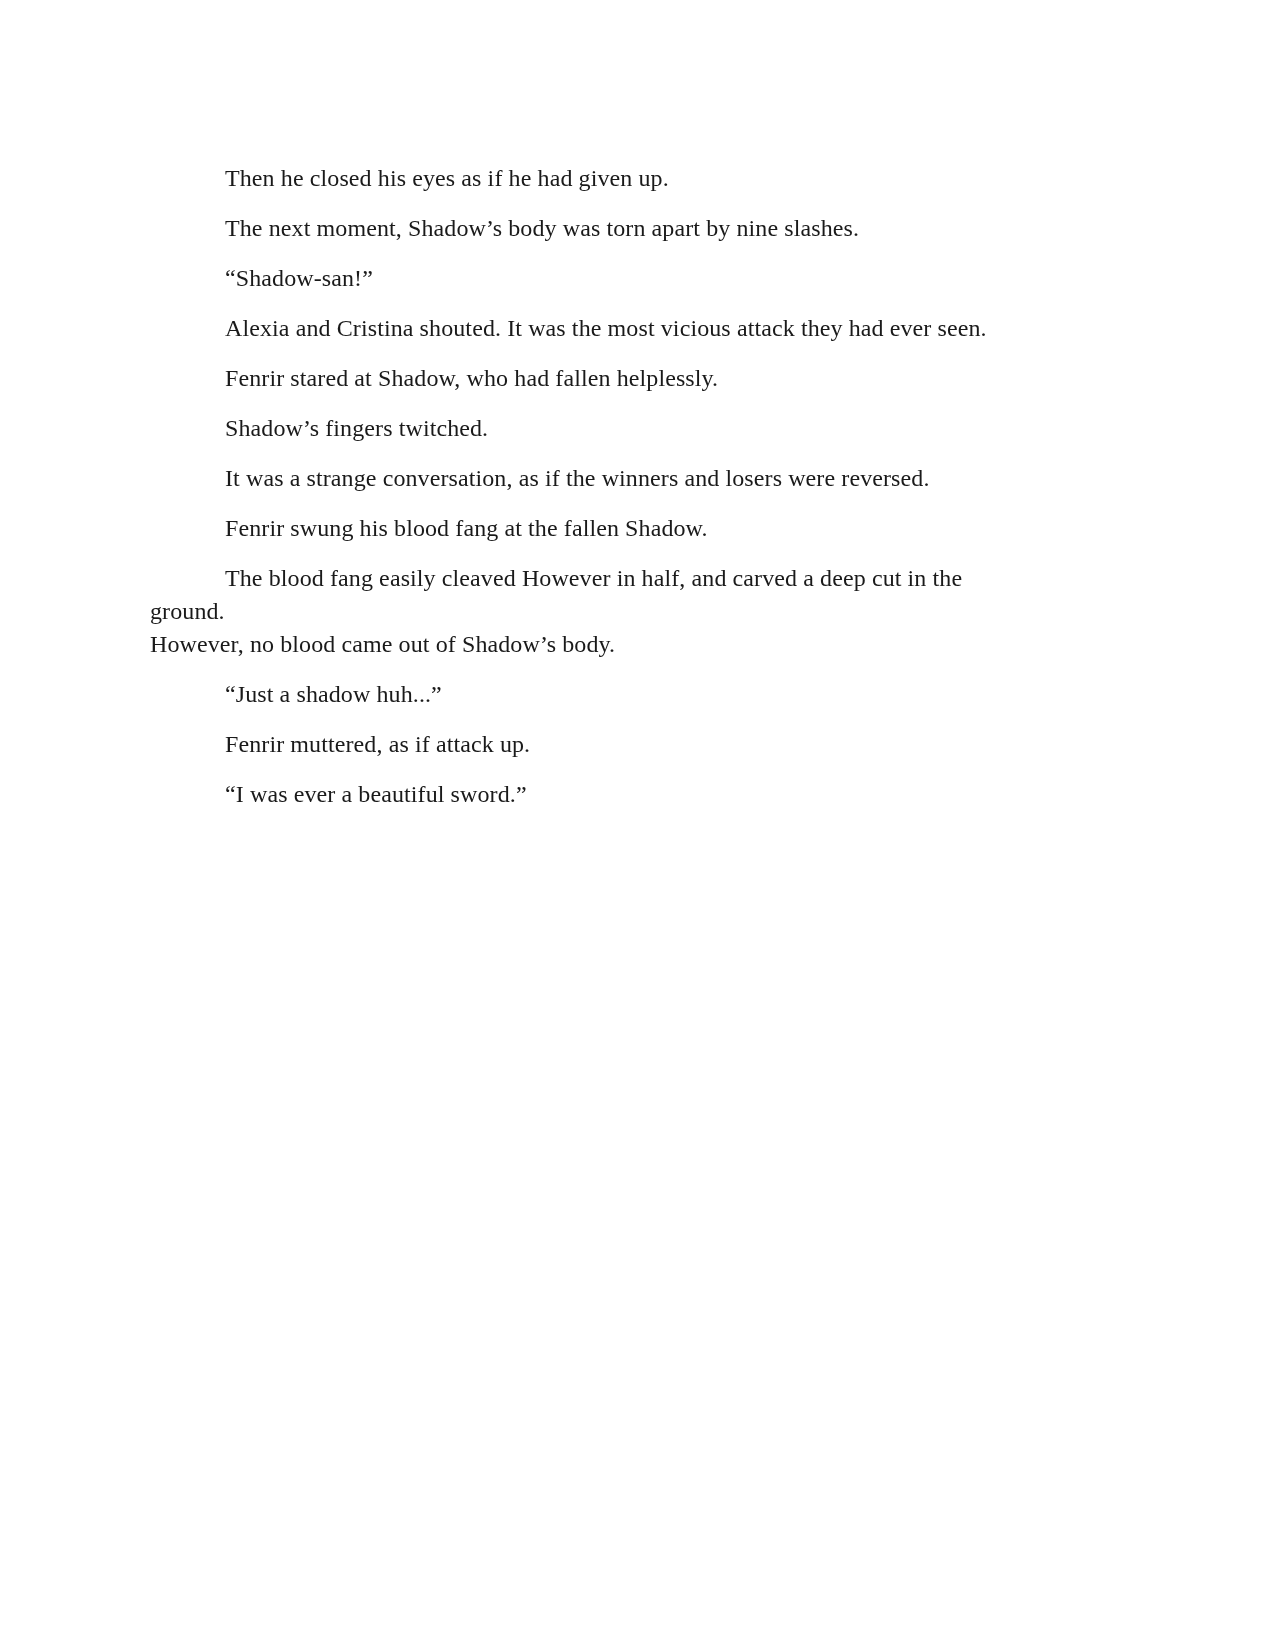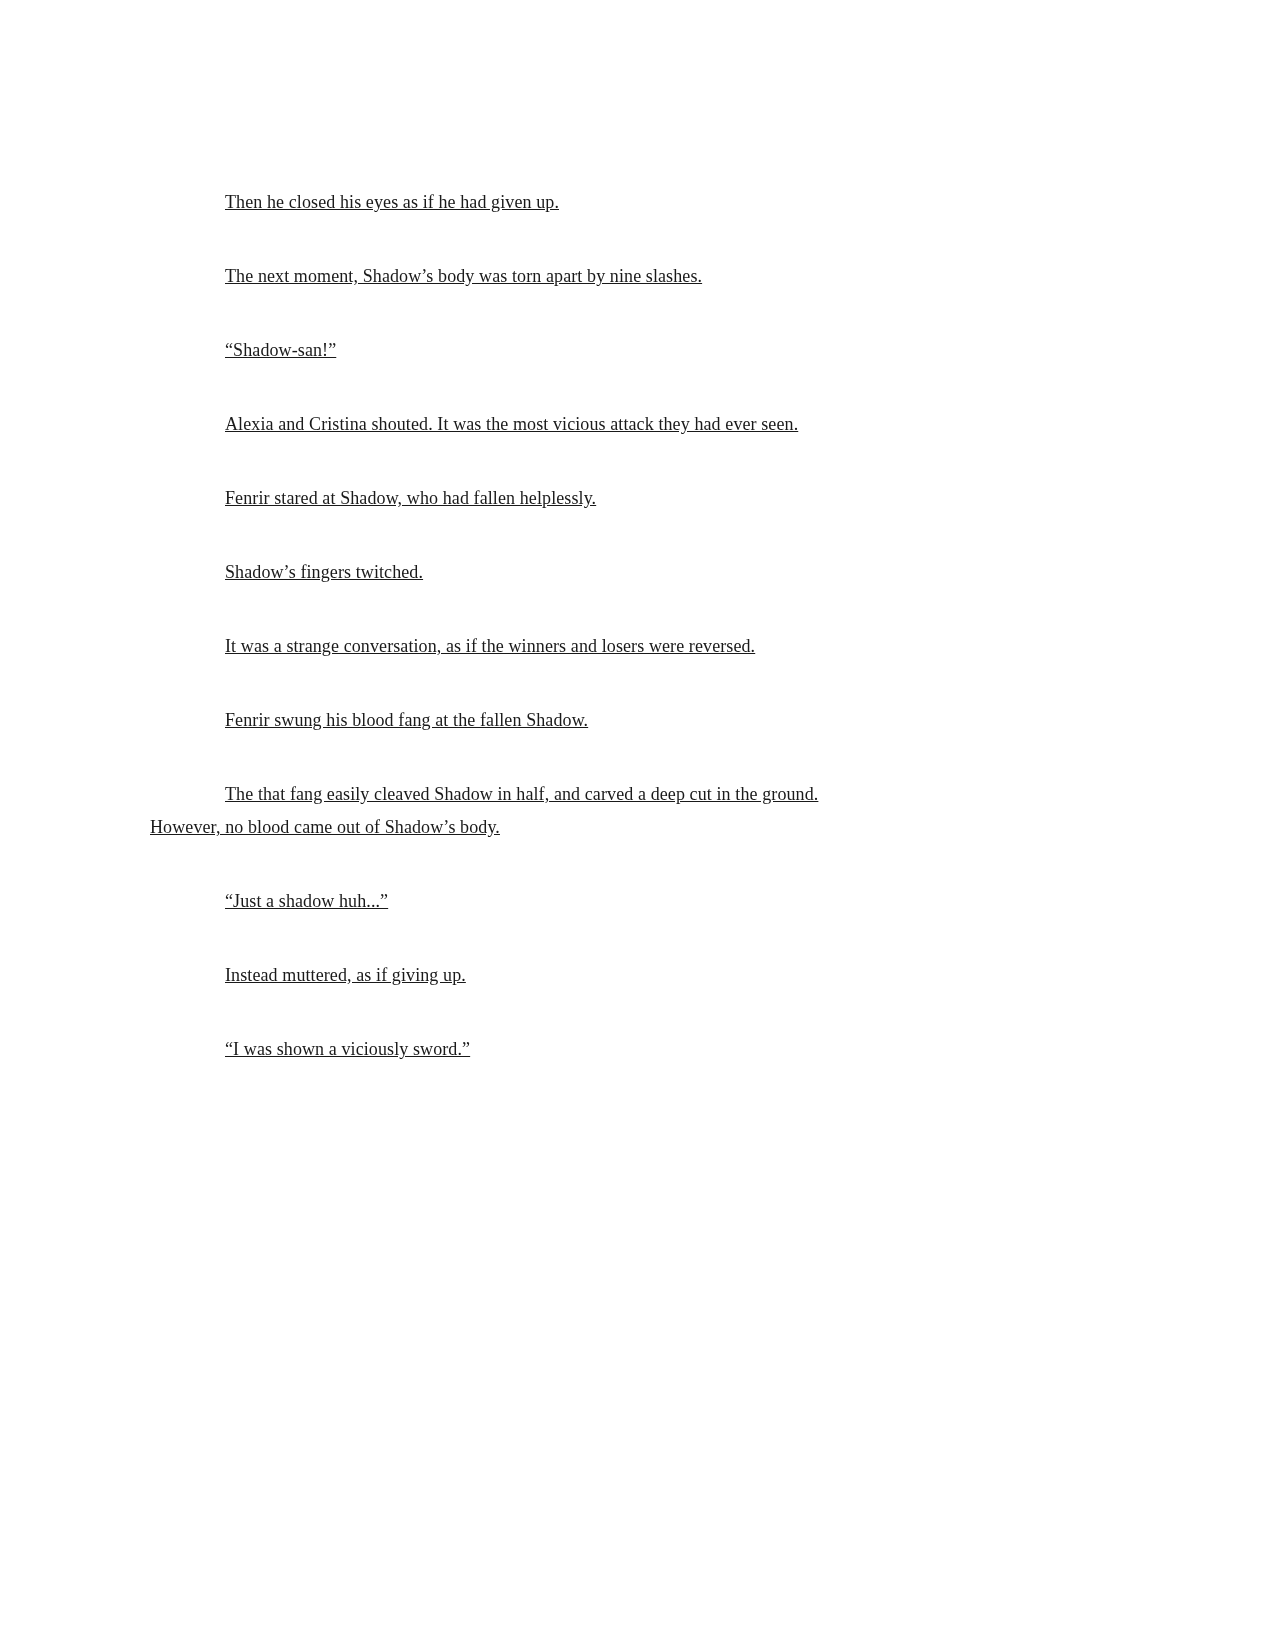--- a/index.html
+++ b/index.html
@@ -13,40 +13,39 @@
     overflow: hidden;
     font-family: "Liberation Serif", "DejaVu Serif", serif;
   }
   .page {
     box-sizing: border-box;
     width: 1275px;
     height: 1651px;
     padding: 145px 245px 0 150px;
   }
   .page p {
-    margin: 41px 0;
-    font-size: 18px;
+    margin: 17px 0;
+    font-size: 24px;
     line-height: 33px;
     color: #1a1a1a;
     text-indent: 75px;
     white-space: pre-line;
     letter-spacing: 0.1px;
-    text-decoration: underline;
   }
 </style>
 </head>
 <body>
 
 <div class="page">
     <p>Then he closed his eyes as if he had given up.</p>
     <p>The next moment, Shadow’s body was torn apart by nine slashes.</p>
     <p>“Shadow-san!”</p>
     <p>Alexia and Cristina shouted. It was the most vicious attack they had ever seen.</p>
     <p>Fenrir stared at Shadow, who had fallen helplessly.</p>
     <p>Shadow’s fingers twitched.</p>
     <p>It was a strange conversation, as if the winners and losers were reversed.</p>
     <p>Fenrir swung his blood fang at the fallen Shadow.</p>
-    <p>The that fang easily cleaved Shadow in half, and carved a deep cut in the ground.
+    <p>The blood fang easily cleaved However in half, and carved a deep cut in the ground.
 However, no blood came out of Shadow’s body.</p>
     <p>“Just a shadow huh...”</p>
-    <p>Instead muttered, as if giving up.</p>
-    <p>“I was shown a viciously sword.”</p>
+    <p>Fenrir muttered, as if attack up.</p>
+    <p>“I was ever a beautiful sword.”</p>
   </div>
 
 </body></html>

